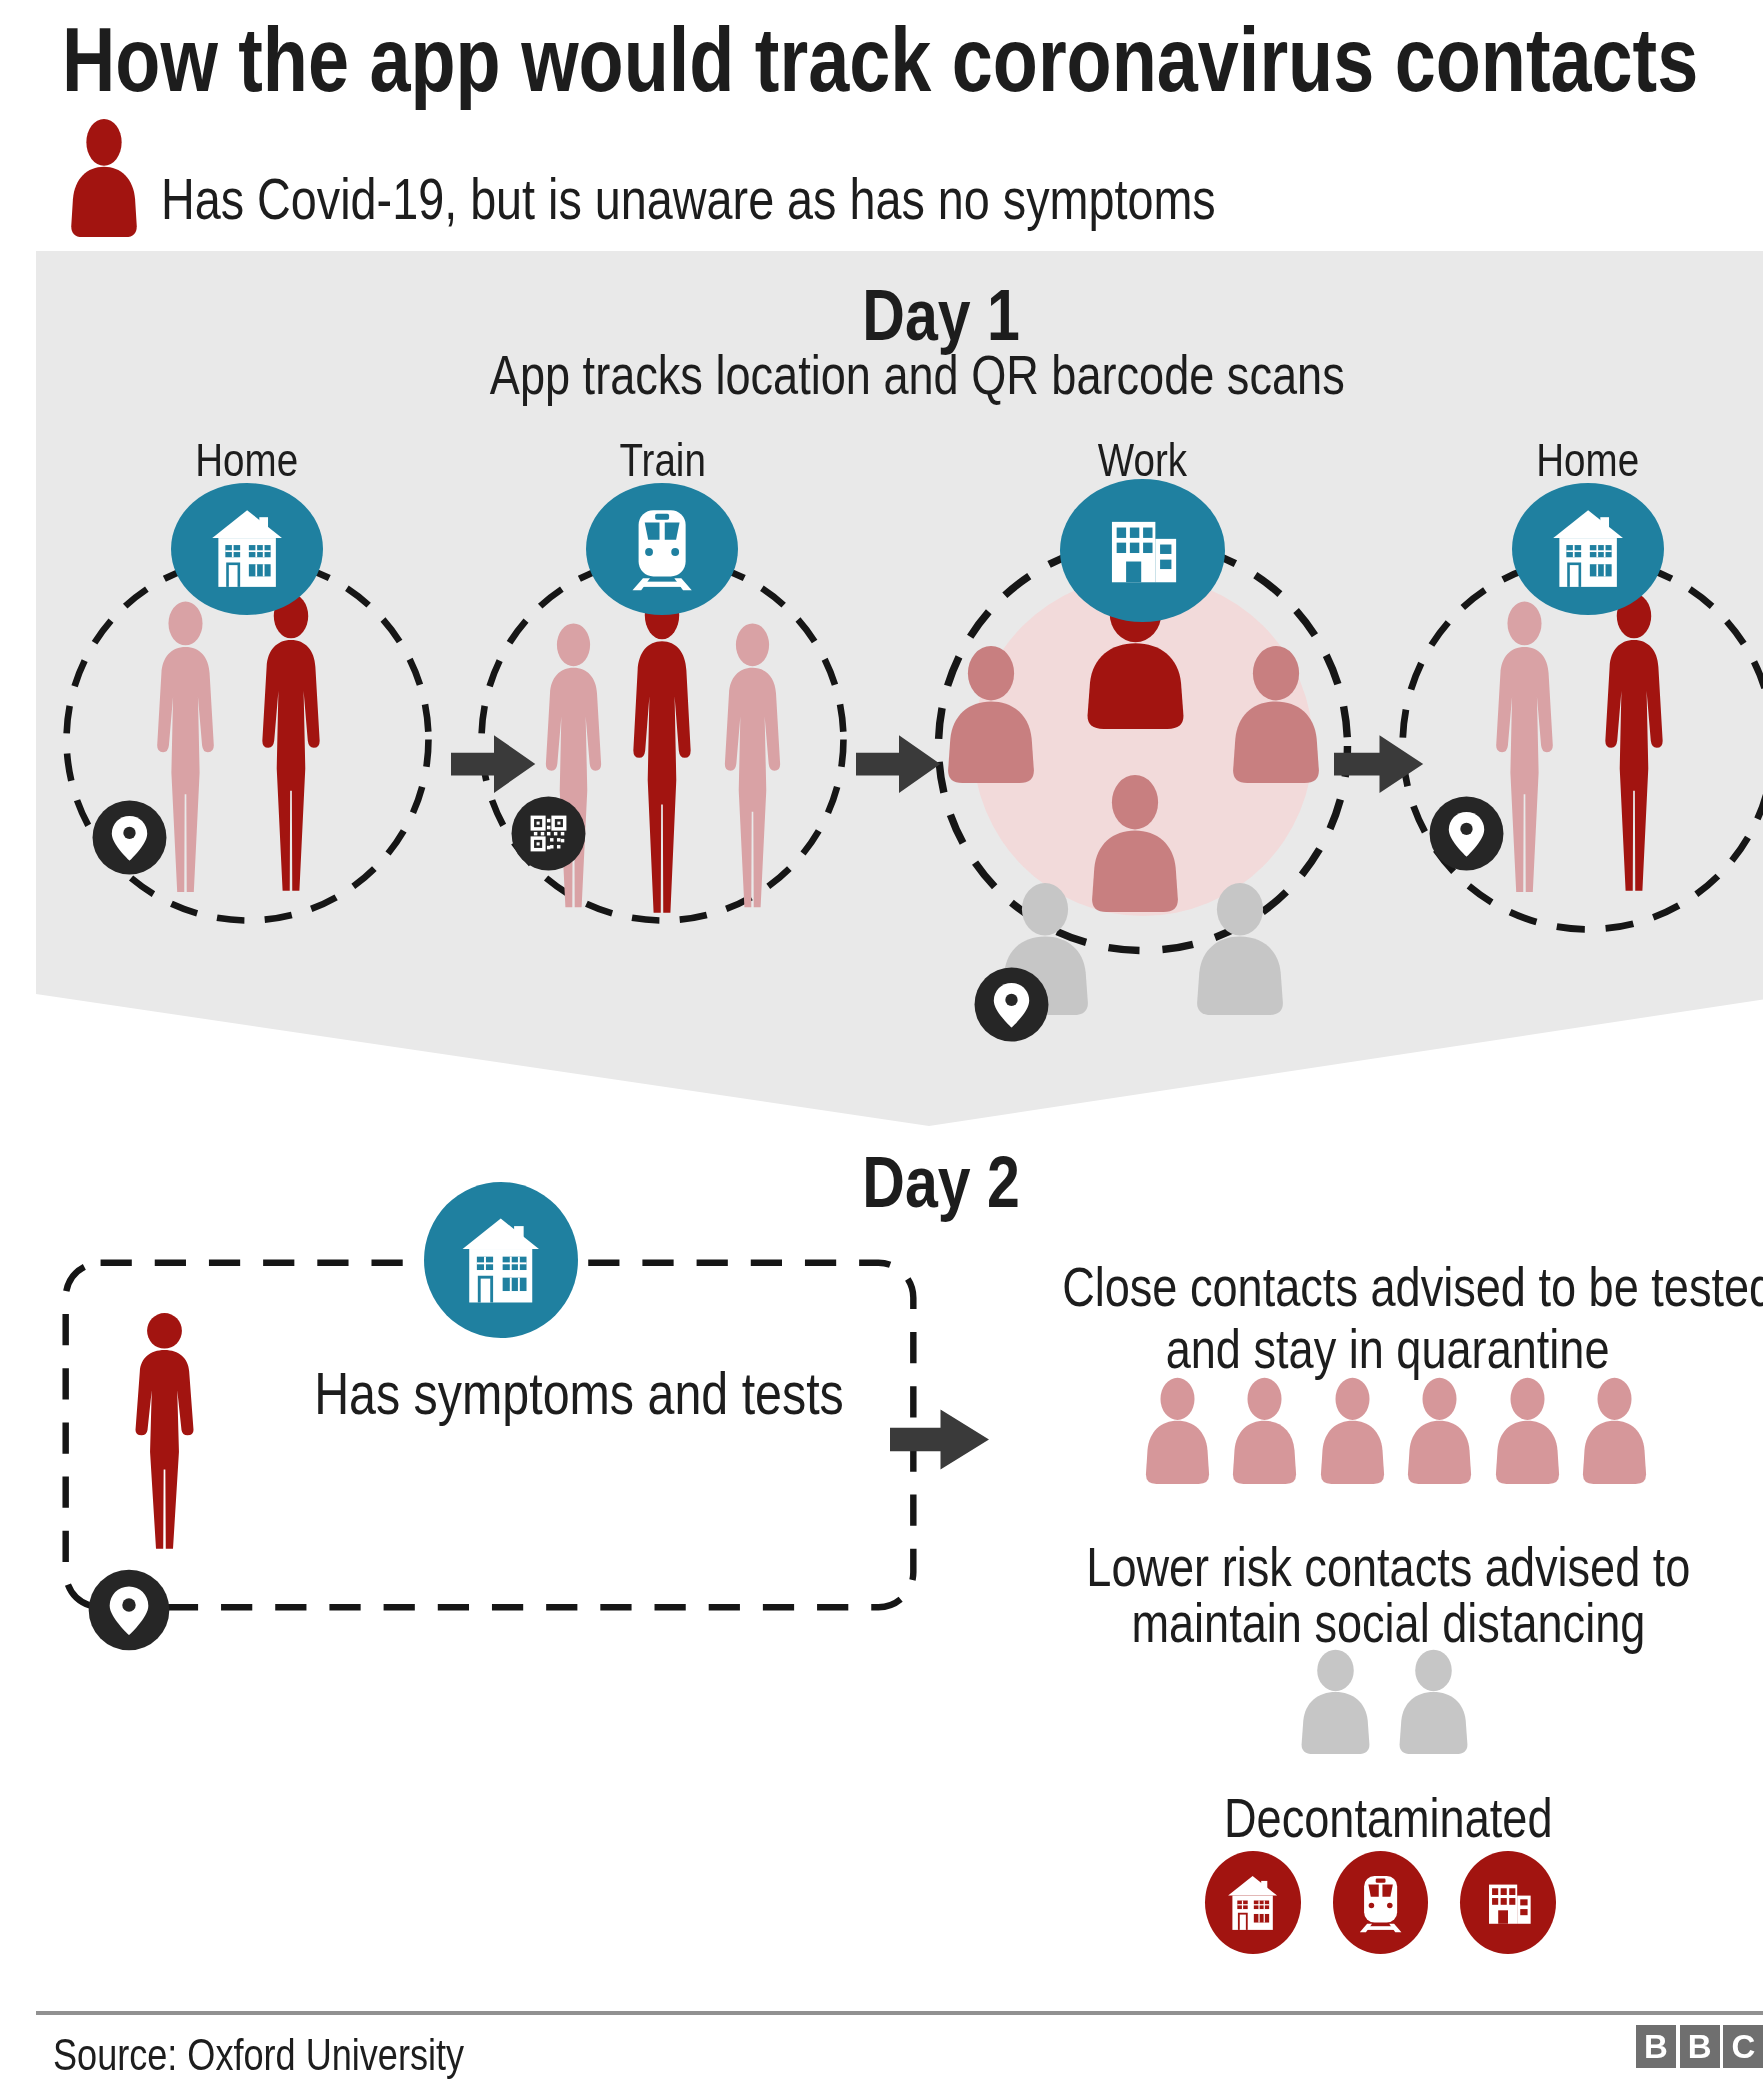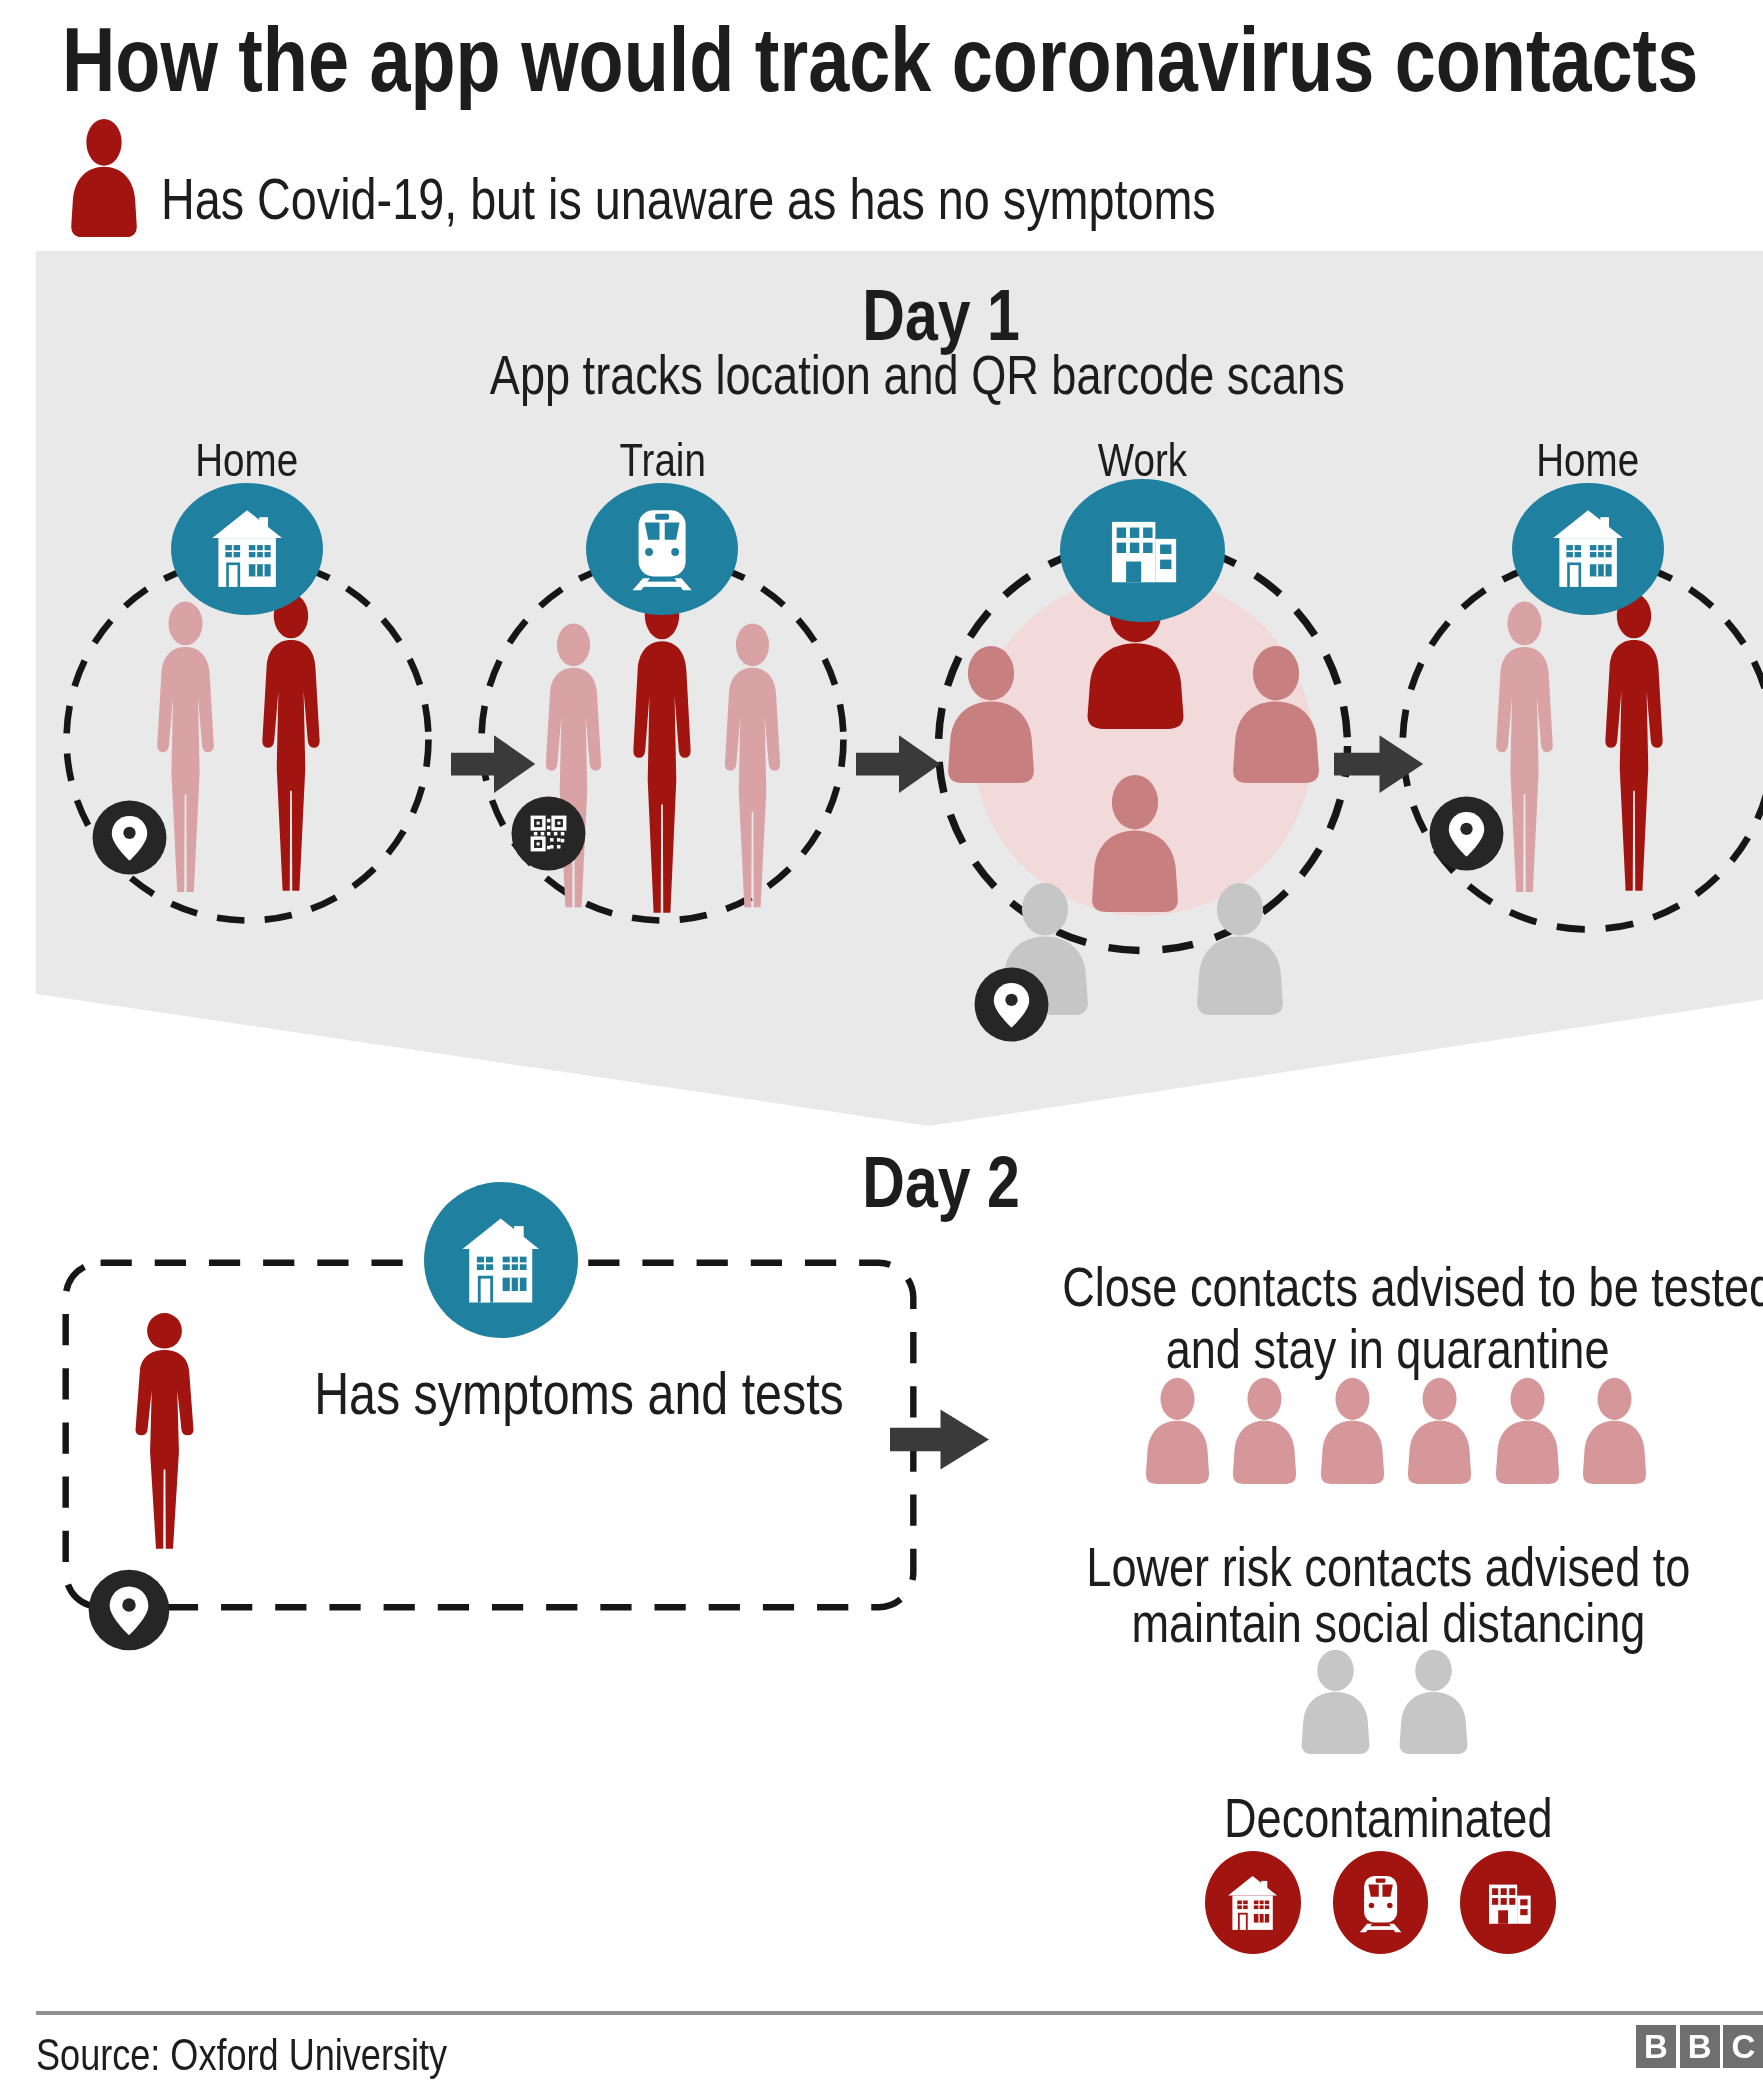--- a/index.html
+++ b/index.html
@@ -40,21 +40,21 @@
   
   #day2-heading{left:0;top:1141px;width:1763px;font-size:72px;}
   .d2-box-line{left:220px;width:551px;font-size:59px;}
   .d2-right{left:948px;width:808px;font-size:55px;}
   #quarantine-row{left:1101px;top:1377px;width:518px;display:flex;gap:6.4px;}
   #lowrisk-row{left:1256px;top:1649px;width:185px;display:flex;gap:11px;}
   #decon-row{left:1169px;top:1851px;width:351px;display:flex;gap:32px;}
 
   
   #rule{left:0;top:2011px;width:1763px;height:3.7px;background:var(--rule-gray);}
-  #source{left:0;top:2030px;font-size:44px;}
+  #source{left:17px;top:2030px;font-size:44px;}
   #bbc{left:1600px;top:2025px;display:flex;gap:3.7px;}
   .bbc-block{width:40px;height:43px;background:var(--bbc-gray);color:#fff;font-weight:bold;font-size:33px;
              display:flex;align-items:center;justify-content:center;}
 </style>
 </head>
 <body>
 
 <svg width="0" height="0" style="position:absolute" aria-hidden="true">
   <defs>
     <symbol id="sym-person" viewBox="0 0 100 360" preserveAspectRatio="none">

